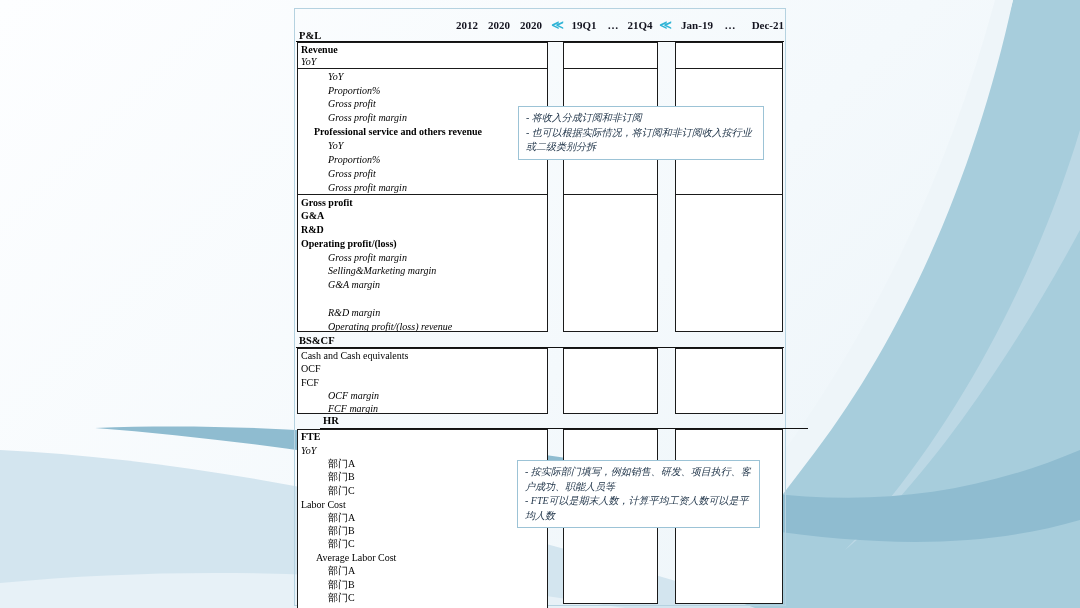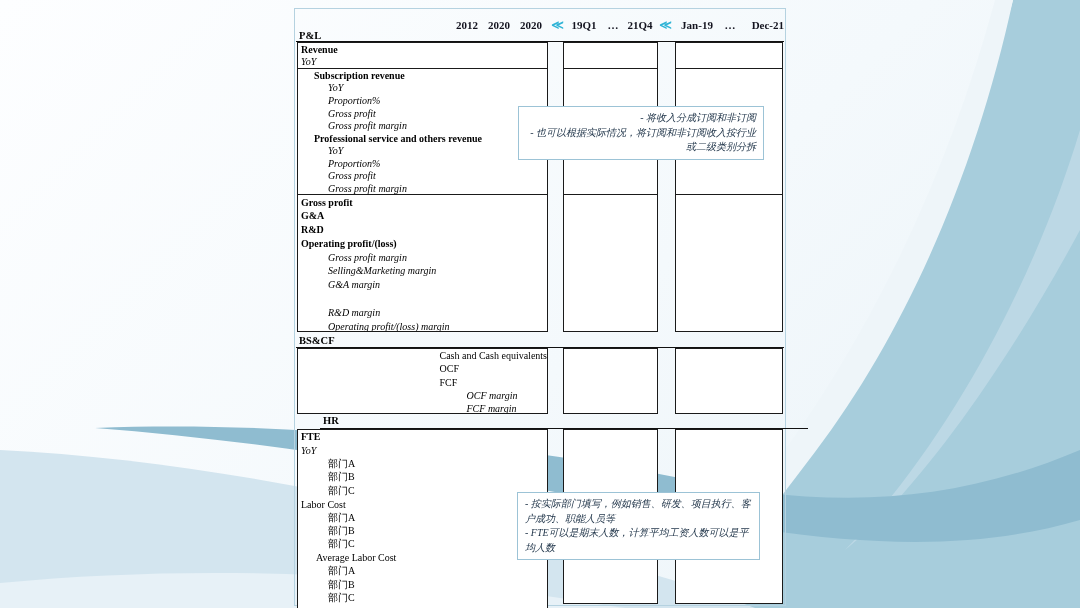--- a/index.html
+++ b/index.html
@@ -70,41 +70,40 @@
         <span class="hcell" style="left: 445px; text-align: right;">Dec-21</span>
       </div>
     <div id="sections">
         <div class="sec-title" style="top: 21px; height: 12px;">P&amp;L</div>
         <div class="sec-box" style="left: 2px; width: 251px; top: 33px; height: 290px;">
           <div class="block" style="height: 25.2174px;">
             <div class="row bold" style="padding-left: 3px;">Revenue</div>
             <div class="row italic" style="padding-left: 3px;">YoY</div>
           </div>
           <div class="block" style="height: 126.087px;">
-            <div class="row bold" style="padding-left: 16px;">Subscription revenue</div>
             <div class="row italic" style="padding-left: 30px;">YoY</div>
             <div class="row italic" style="padding-left: 30px;">Proportion%</div>
             <div class="row italic" style="padding-left: 30px;">Gross profit</div>
             <div class="row italic" style="padding-left: 30px;">Gross profit margin</div>
             <div class="row bold" style="padding-left: 16px;">Professional service and others revenue</div>
             <div class="row italic" style="padding-left: 30px;">YoY</div>
             <div class="row italic" style="padding-left: 30px;">Proportion%</div>
             <div class="row italic" style="padding-left: 30px;">Gross profit</div>
             <div class="row italic" style="padding-left: 30px;">Gross profit margin</div>
           </div>
           <div class="block" style="height: 138.696px;">
             <div class="row bold" style="padding-left: 3px;">Gross profit</div>
             <div class="row bold" style="padding-left: 3px;">G&amp;A</div>
             <div class="row bold" style="padding-left: 3px;">R&amp;D</div>
             <div class="row bold" style="padding-left: 3px;">Operating profit/(loss)</div>
             <div class="row italic" style="padding-left: 30px;">Gross profit margin</div>
             <div class="row italic" style="padding-left: 30px;">Selling&amp;Marketing margin</div>
             <div class="row italic" style="padding-left: 30px;">G&amp;A margin</div>
             <div class="row italic" style="padding-left: 30px; margin-top: 14px;">R&amp;D margin</div>
-            <div class="row italic" style="padding-left: 30px;">Operating profit/(loss) margin</div>
+            <div class="row italic" style="padding-left: 30px;">Operating profit/(loss) revenue</div>
           </div>
         </div>
         <div class="sec-box" style="left: 268px; width: 95px; top: 33px; height: 290px;">
           <div class="block" style="height: 25.2174px;">
             <div class="row bold"></div>
             <div class="row italic"></div>
           </div>
           <div class="block" style="height: 126.087px;">
             <div class="row bold"></div>
             <div class="row italic"></div>
@@ -156,21 +155,21 @@
             <div class="row bold"></div>
             <div class="row bold"></div>
             <div class="row italic"></div>
             <div class="row italic"></div>
             <div class="row italic"></div>
             <div class="row italic"></div>
             <div class="row italic"></div>
           </div>
         </div>
         <div class="sec-title" style="top: 326px; height: 13px;">BS&amp;CF</div>
-        <div class="sec-box" style="left: 2px; width: 251px; top: 339px; height: 66px; align-items: flex-end;">
+        <div class="sec-box" style="left: 2px; width: 251px; top: 339px; height: 66px;">
           <div class="block" style="height: 66px;">
             <div class="row " style="padding-left: 3px;">Cash and Cash equivalents</div>
             <div class="row " style="padding-left: 3px;">OCF</div>
             <div class="row " style="padding-left: 3px;">FCF</div>
             <div class="row italic" style="padding-left: 30px;">OCF margin</div>
             <div class="row italic" style="padding-left: 30px;">FCF margin</div>
           </div>
         </div>
         <div class="sec-box" style="left: 268px; width: 95px; top: 339px; height: 66px;">
           <div class="block" style="height: 66px;">
@@ -236,19 +235,19 @@
             <div class="row "></div>
             <div class="row "></div>
             <div class="row "></div>
             <div class="row "></div>
             <div class="row "></div>
             <div class="row "></div>
             <div class="row "></div>
           </div>
         </div>
       </div>
-    <div class="note" id="note0" style="left: 223px; top: 97px; width: 246px; text-align: right;">- 将收入分成订阅和非订阅
+    <div class="note" id="note0" style="left: 223px; top: 97px; width: 246px;">- 将收入分成订阅和非订阅
 - 也可以根据实际情况，将订阅和非订阅收入按行业或二级类别分拆</div>
-    <div class="note" id="note1" style="left: 222px; top: 451px; width: 243px; margin-top: 32px;">- 按实际部门填写，例如销售、研发、项目执行、客户成功、职能人员等
+    <div class="note" id="note1" style="left: 222px; top: 451px; width: 243px;">- 按实际部门填写，例如销售、研发、项目执行、客户成功、职能人员等
 - FTE可以是期末人数，计算平均工资人数可以是平均人数</div>
   </div>
 
 </div>
 
 </body></html>

